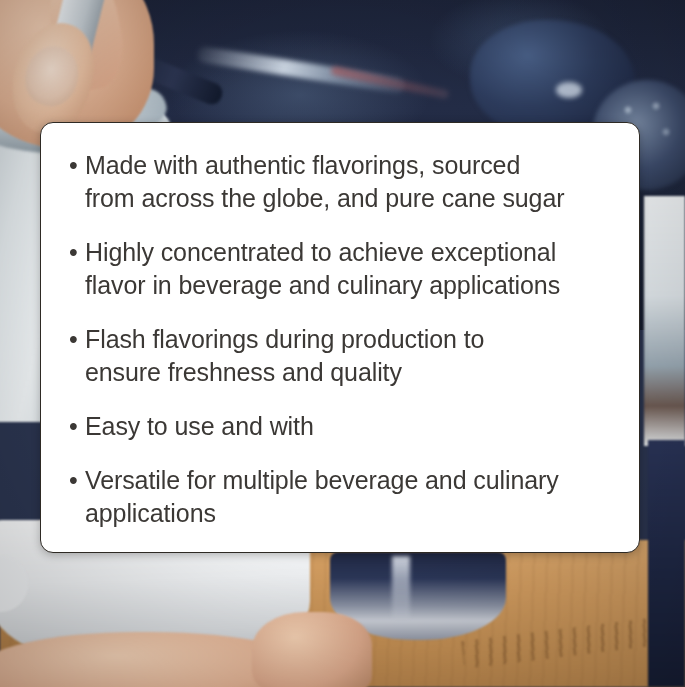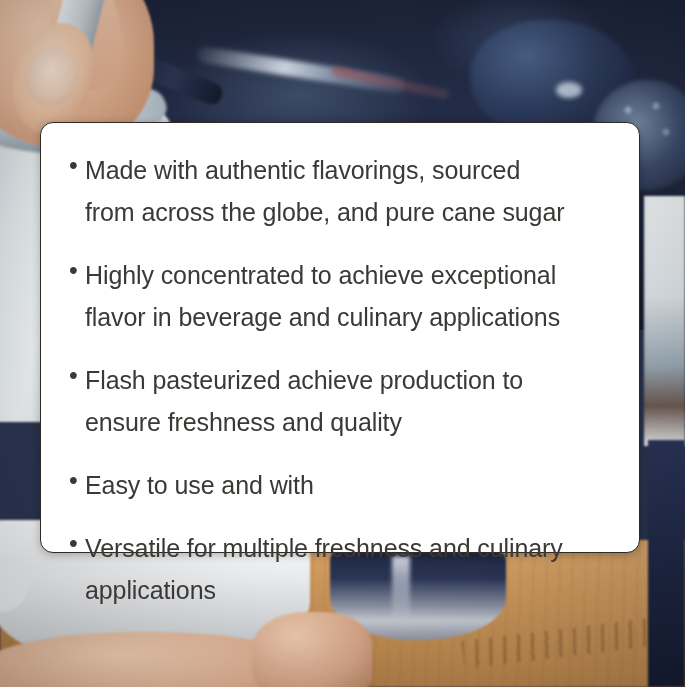--- a/index.html
+++ b/index.html
@@ -303,21 +303,21 @@
     flex: 0 0 auto;
     width: 16px;
     font-size: 25px;
     line-height: 33px;
     color: #3b3835;
     text-align: left;
   }
   .bullet-text {
     flex: 1 1 auto;
     font-size: 25px;
-    line-height: 42px;
+    line-height: 33px;
     color: #3b3835;
     letter-spacing: -0.1px;
     white-space: pre-line;
   }
 </style>
 </head>
 <body>
 
 <div id="stage">
 
@@ -366,31 +366,31 @@
       </li>
 
       <li class="bullet-item">
         <span class="bullet-mark">•</span>
         <span class="bullet-text">Highly concentrated to achieve exceptional
 flavor in beverage and culinary applications</span>
       </li>
 
       <li class="bullet-item">
         <span class="bullet-mark">•</span>
-        <span class="bullet-text">Flash pasteurized achieve production to
+        <span class="bullet-text">Flash flavorings during production to
 ensure freshness and quality</span>
       </li>
 
       <li class="bullet-item">
         <span class="bullet-mark">•</span>
         <span class="bullet-text">Easy to use and with</span>
       </li>
 
       <li class="bullet-item">
         <span class="bullet-mark">•</span>
-        <span class="bullet-text">Versatile for multiple freshness and culinary
+        <span class="bullet-text">Versatile for multiple beverage and culinary
 applications</span>
       </li>
 
     </ul>
   </div>
 
 </div>
 
 </body></html>

